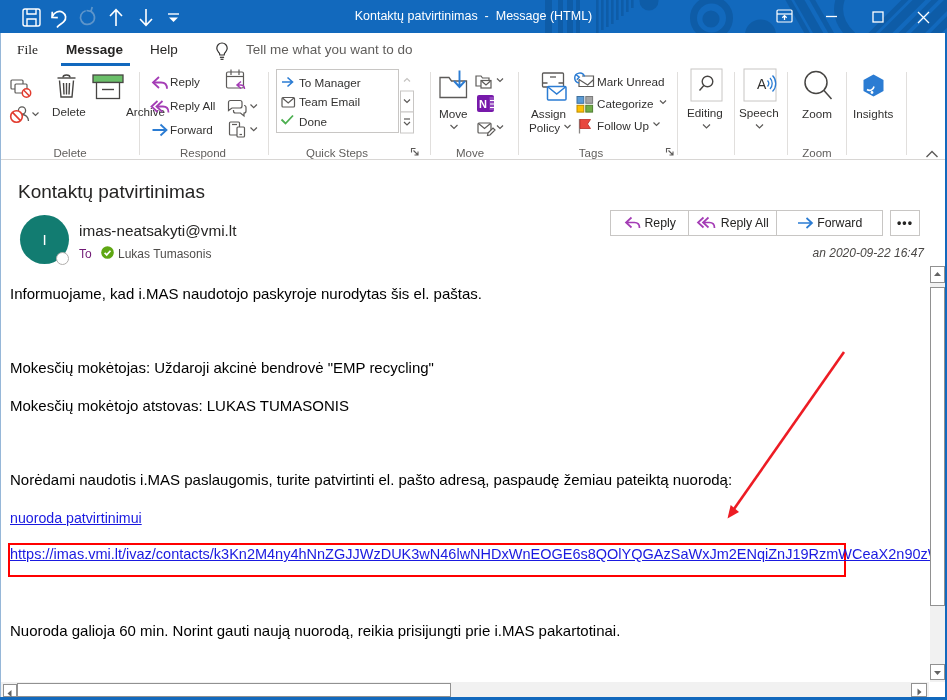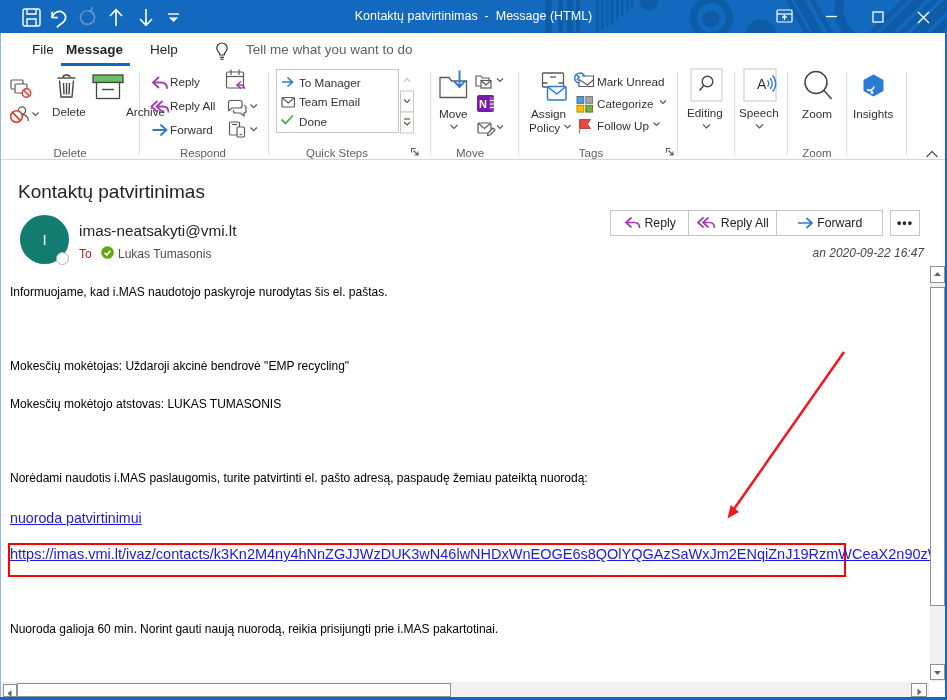--- a/index.html
+++ b/index.html
@@ -21,27 +21,27 @@
   .gsep { position:absolute; top:5px; width:1px; height:83px; background:#e1dfdd; }
   .glabel { position:absolute; top:80px; font-size:11.5px; color:#605e5c; text-align:center; }
   .rlabel { font-size:11.7px; color:#323130; position:absolute; white-space:nowrap; }
 
   
   #msghdr { position:absolute; left:1px; top:160px; width:944px; height:119px; background:#fff;padding-left:28px; }
   #subject { position:absolute; left:17px; top:21px; font-size:19px; color:#252423; }
   #avatar { position:absolute; left:19px; top:55px; width:49px; height:49px; border-radius:50%; background:#127c71; color:#fff; font-size:15px; text-align:center; line-height:49px; }
   #presence { position:absolute; left:55px; top:92px; width:13px; height:13px; border-radius:50%; background:#fff; border:1.5px solid #b0aeac; }
   #sender { position:absolute; left:78px; top:62px; font-size:15.3px; color:#252423; }
-  #torow { position:absolute; left:78px; top:87px; font-size:12px; color:#b91c1c; }
+  #torow { position:absolute; left:78px; top:87px; font-size:12px; color:#701a75; }
   .hbtn { position:absolute; top:50px; height:26px; border:1px solid #c8c6c4; background:#fff; font-size:12.3px; color:#252423; line-height:24px; text-align:center; }
   #date { position:absolute; right:21px; top:86px; font-size:12px; color:#494745;font-style:italic; }
 
   
   #msgbody { position:absolute; left:1px; top:280px; width:929px; height:402px; background:#fff; overflow:hidden; }
-  .p { position:absolute; left:9px; font-size:12px; color:#000; white-space:nowrap; }
+  .p { position:absolute; left:9px; font-size:15px; color:#000; white-space:nowrap; }
   a.lk { color:#1a1ae0; text-decoration:underline; }
   #redbox { position:absolute; left:7px; top:263px; width:838px; height:34px; border:2px solid #f00; }
 
   
   .sbtn { position:absolute; background:#fff; border:1px solid #919191; }
   #vtrack { position:absolute; left:930px; top:266px; width:15px; height:416px; background:#f1f1f1; }
   #htrack { position:absolute; left:1px; top:682px; width:928px; height:16px; background:#f1f1f1; }
 
   
   #bl { position:absolute; left:0; top:33px; width:1px; height:667px; background:#96b7d8; }
@@ -111,21 +111,21 @@
       <line x1="7" y1="14" x2="22" y2="14"></line>
       <path d="M14.5 20 v-4 M12.3 17.8 l2.2 -2.2 2.2 2.2" stroke-width="1.3"></path>
     </g>
     <line x1="56" y1="16.5" x2="67" y2="16.5" stroke="#fff" stroke-width="1.3"></line>
     <rect x="103" y="12" width="10" height="10" fill="none" stroke="#fff" stroke-width="1.3"></rect>
     <path d="M148 12 l11 11 M159 12 l-11 11" stroke="#fff" stroke-width="1.3"></path>
   </svg>
 </div>
 
 <div id="menubar">
-  <div class="tab" style="left:32px;">File</div>
+  <div class="tab" style="left:17px;font-family:Liberation Serif, serif;">File</div>
   <div class="tab" style="left:66px;font-weight:700;">Message</div>
   <div class="tab" style="left:150px;">Help</div>
   <div id="tab-underline"></div>
   <svg width="16" height="20" style="position:absolute;left:214px;top:8px;" viewBox="0 0 16 20">
     <g fill="none" stroke="#323130" stroke-width="1.2">
       <path d="M8 2 a5.2 5.2 0 0 1 5.2 5.2 c0 2.2 -1.2 3.3 -2.2 4.5 c-0.6 0.7 -0.8 1.5 -0.8 2.3 h-4.4 c0 -0.8 -0.2 -1.6 -0.8 -2.3 c-1 -1.2 -2.2 -2.3 -2.2 -4.5 a5.2 5.2 0 0 1 5.2 -5.2 z"></path>
       <line x1="5.9" y1="16.3" x2="10.1" y2="16.3"></line>
       <line x1="6.5" y1="18.3" x2="9.5" y2="18.3"></line>
     </g>
   </svg>

